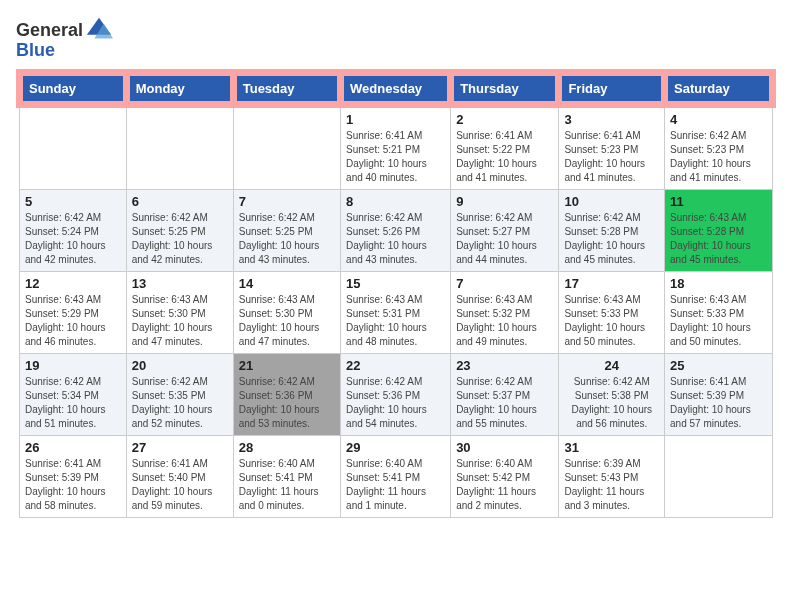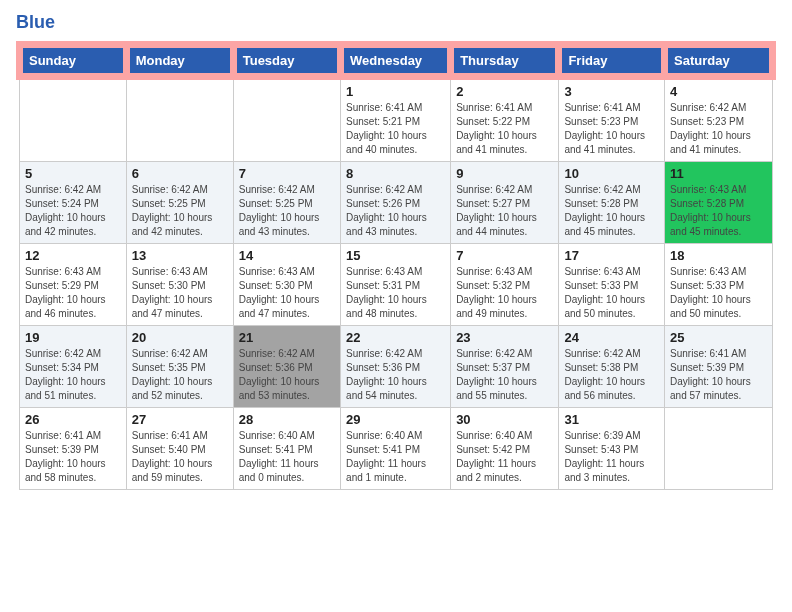--- a/index.html
+++ b/index.html
@@ -84,20 +84,27 @@
     }
     .empty-cell {
       background: #fff !important;
     }
   </style>
 </head>
 <body>
 
 <div class="header">
   <div class="logo">
+    <div class="logo-text">
+      <span style="font-size:18px;font-weight:bold;color:#333;">General</span>
+      <svg class="logo-icon" viewBox="0 0 30 30">
+        <polygon points="15,2 28,20 2,20" fill="#2a5db0"></polygon>
+        <polygon points="20,8 30,24 10,24" fill="#5a9fd4" opacity="0.7"></polygon>
+      </svg>
+    </div>
     <span style="font-size:18px;font-weight:bold;color:#2a5db0;margin-top:-4px;">Blue</span>
   </div>
   <div class="title-section">
     <div class="month-title"></div>
     <div class="subtitle"></div>
   </div>
 </div>
 
 <table class="calendar">
   <thead>
@@ -276,21 +283,21 @@
 Daylight: 10 hours
 and 54 minutes.</div>
         </td>
         <td style="background-color: rgb(240, 244, 248);">
           <span class="day-number">23</span>
           <div class="day-info" style="white-space: pre-line;">Sunrise: 6:42 AM
 Sunset: 5:37 PM
 Daylight: 10 hours
 and 55 minutes.</div>
         </td>
-        <td style="background-color: rgb(240, 244, 248);">
+        <td style="background-color: rgb(240, 244, 248); text-align: center;">
           <span class="day-number">24</span>
           <div class="day-info" style="white-space: pre-line;">Sunrise: 6:42 AM
 Sunset: 5:38 PM
 Daylight: 10 hours
 and 56 minutes.</div>
         </td>
         <td style="background-color: rgb(240, 244, 248);">
           <span class="day-number">25</span>
           <div class="day-info" style="white-space: pre-line;">Sunrise: 6:41 AM
 Sunset: 5:39 PM

